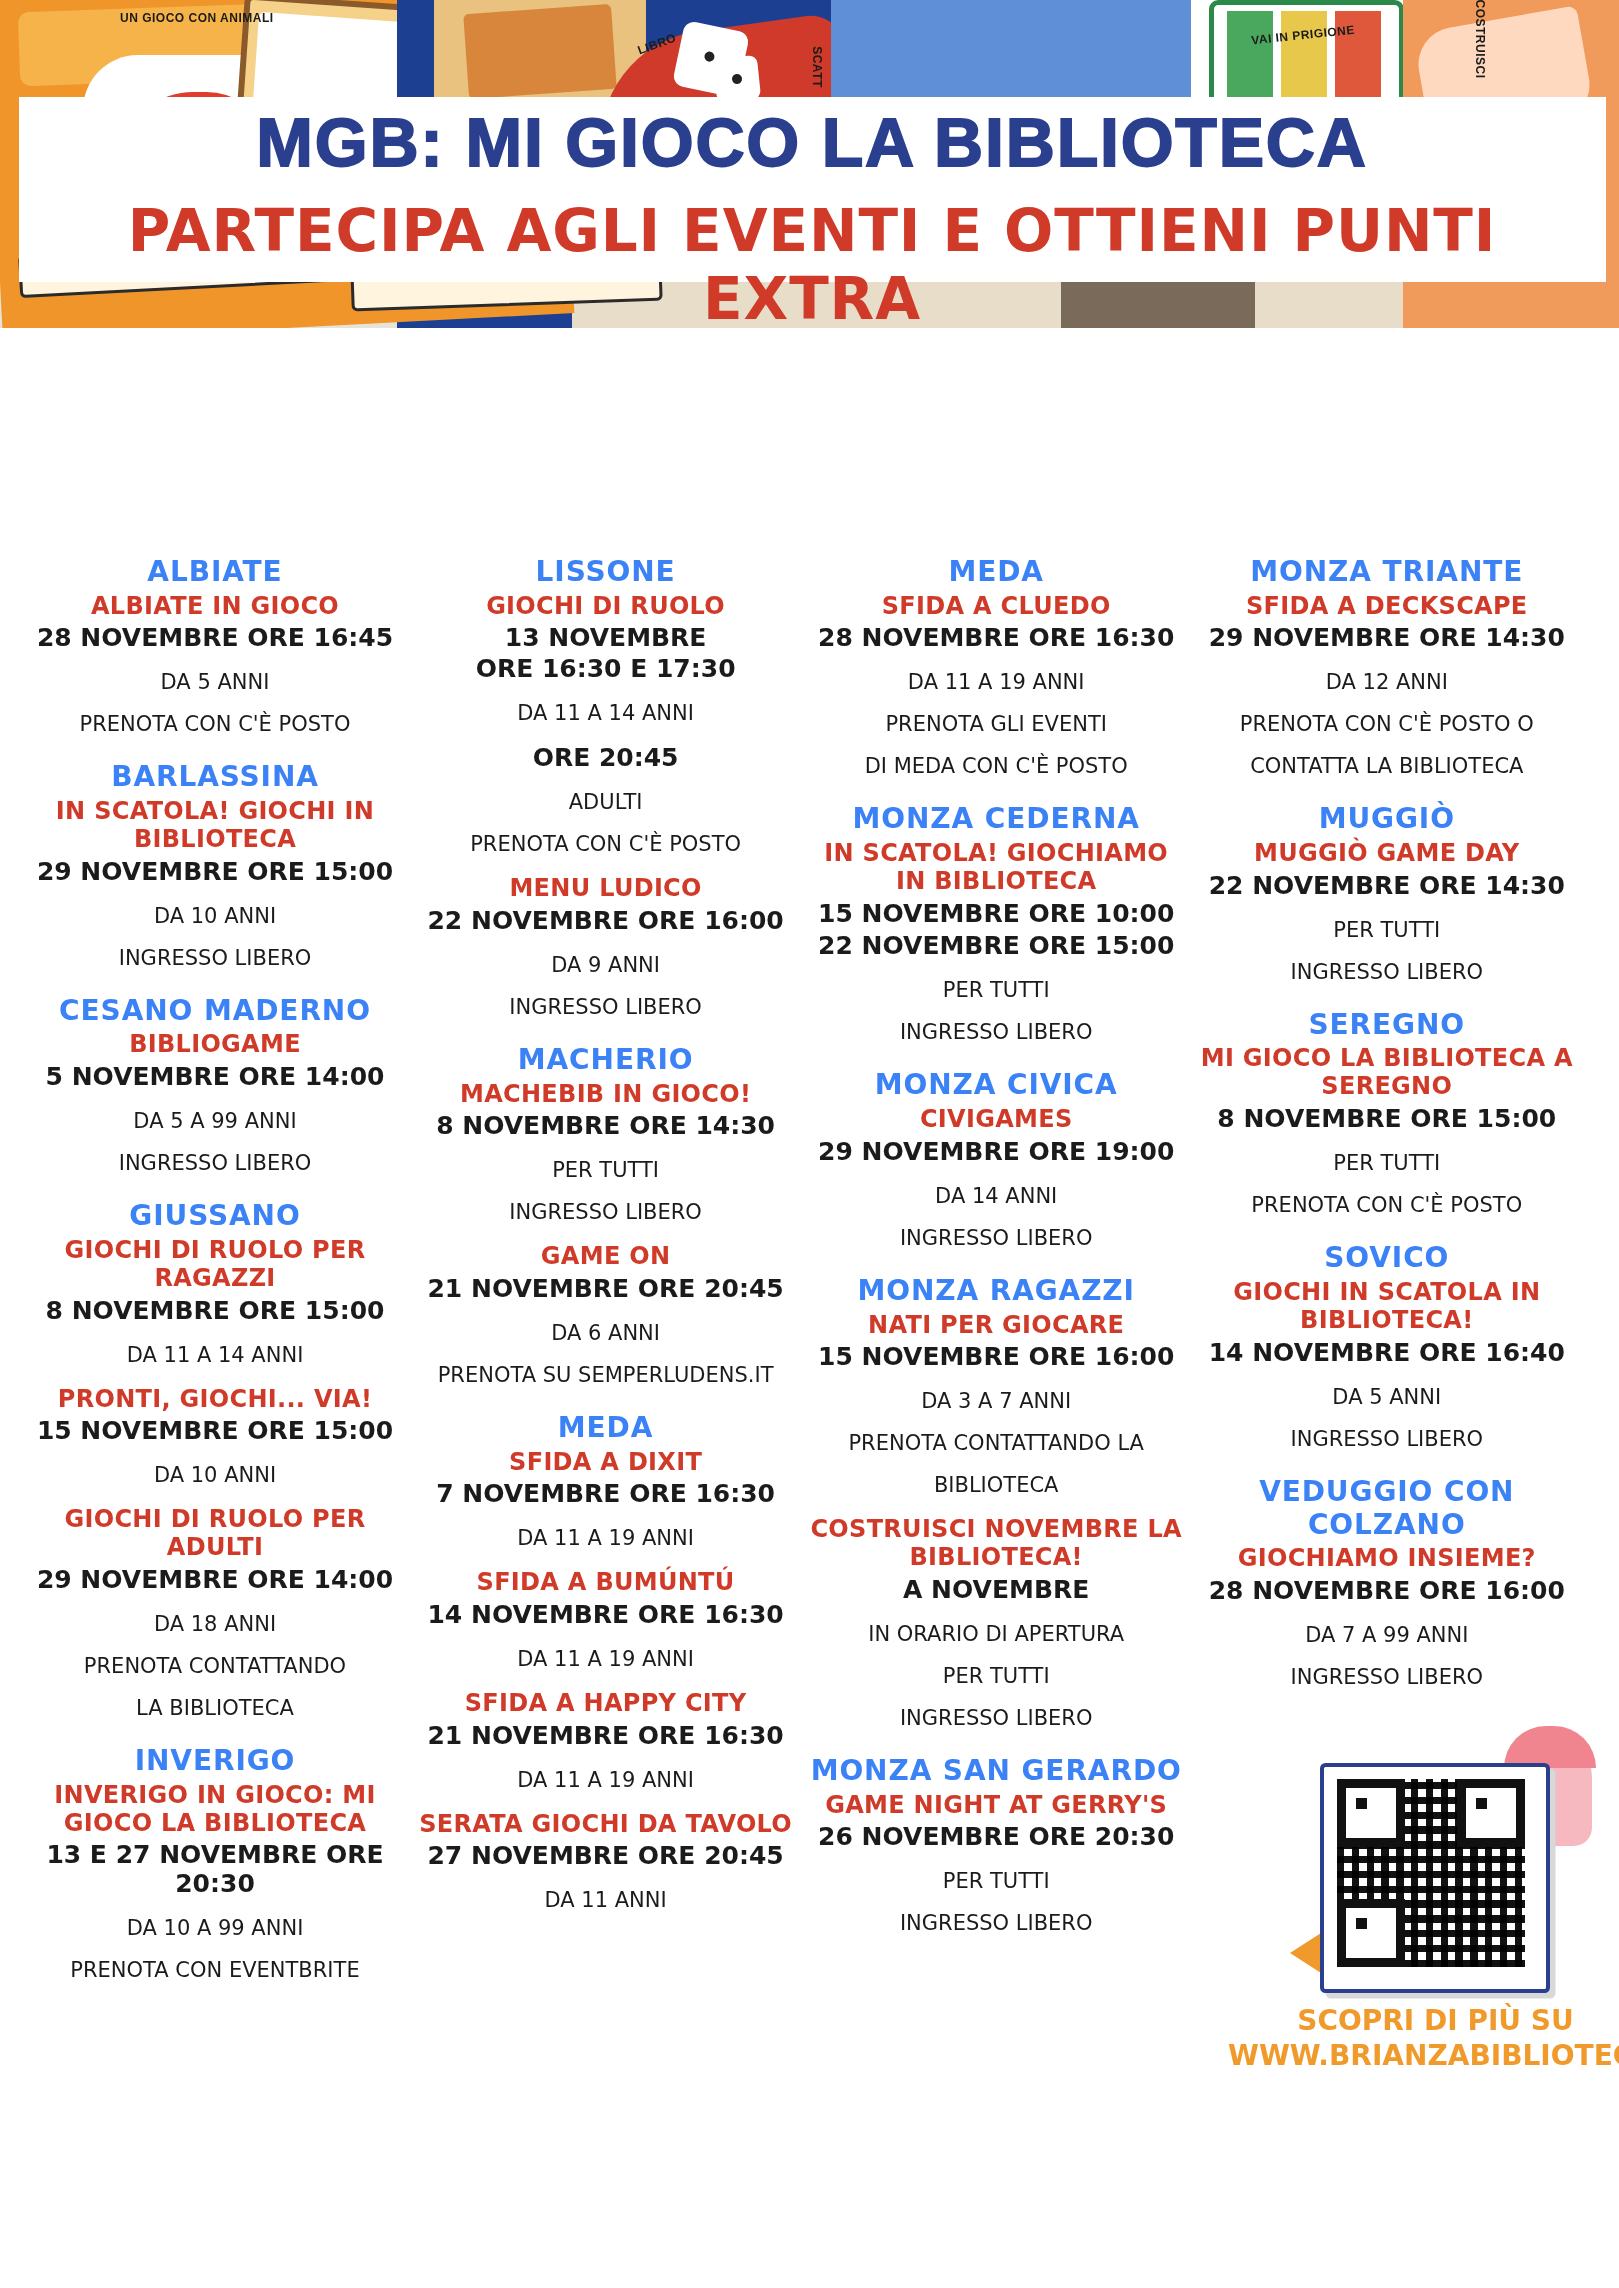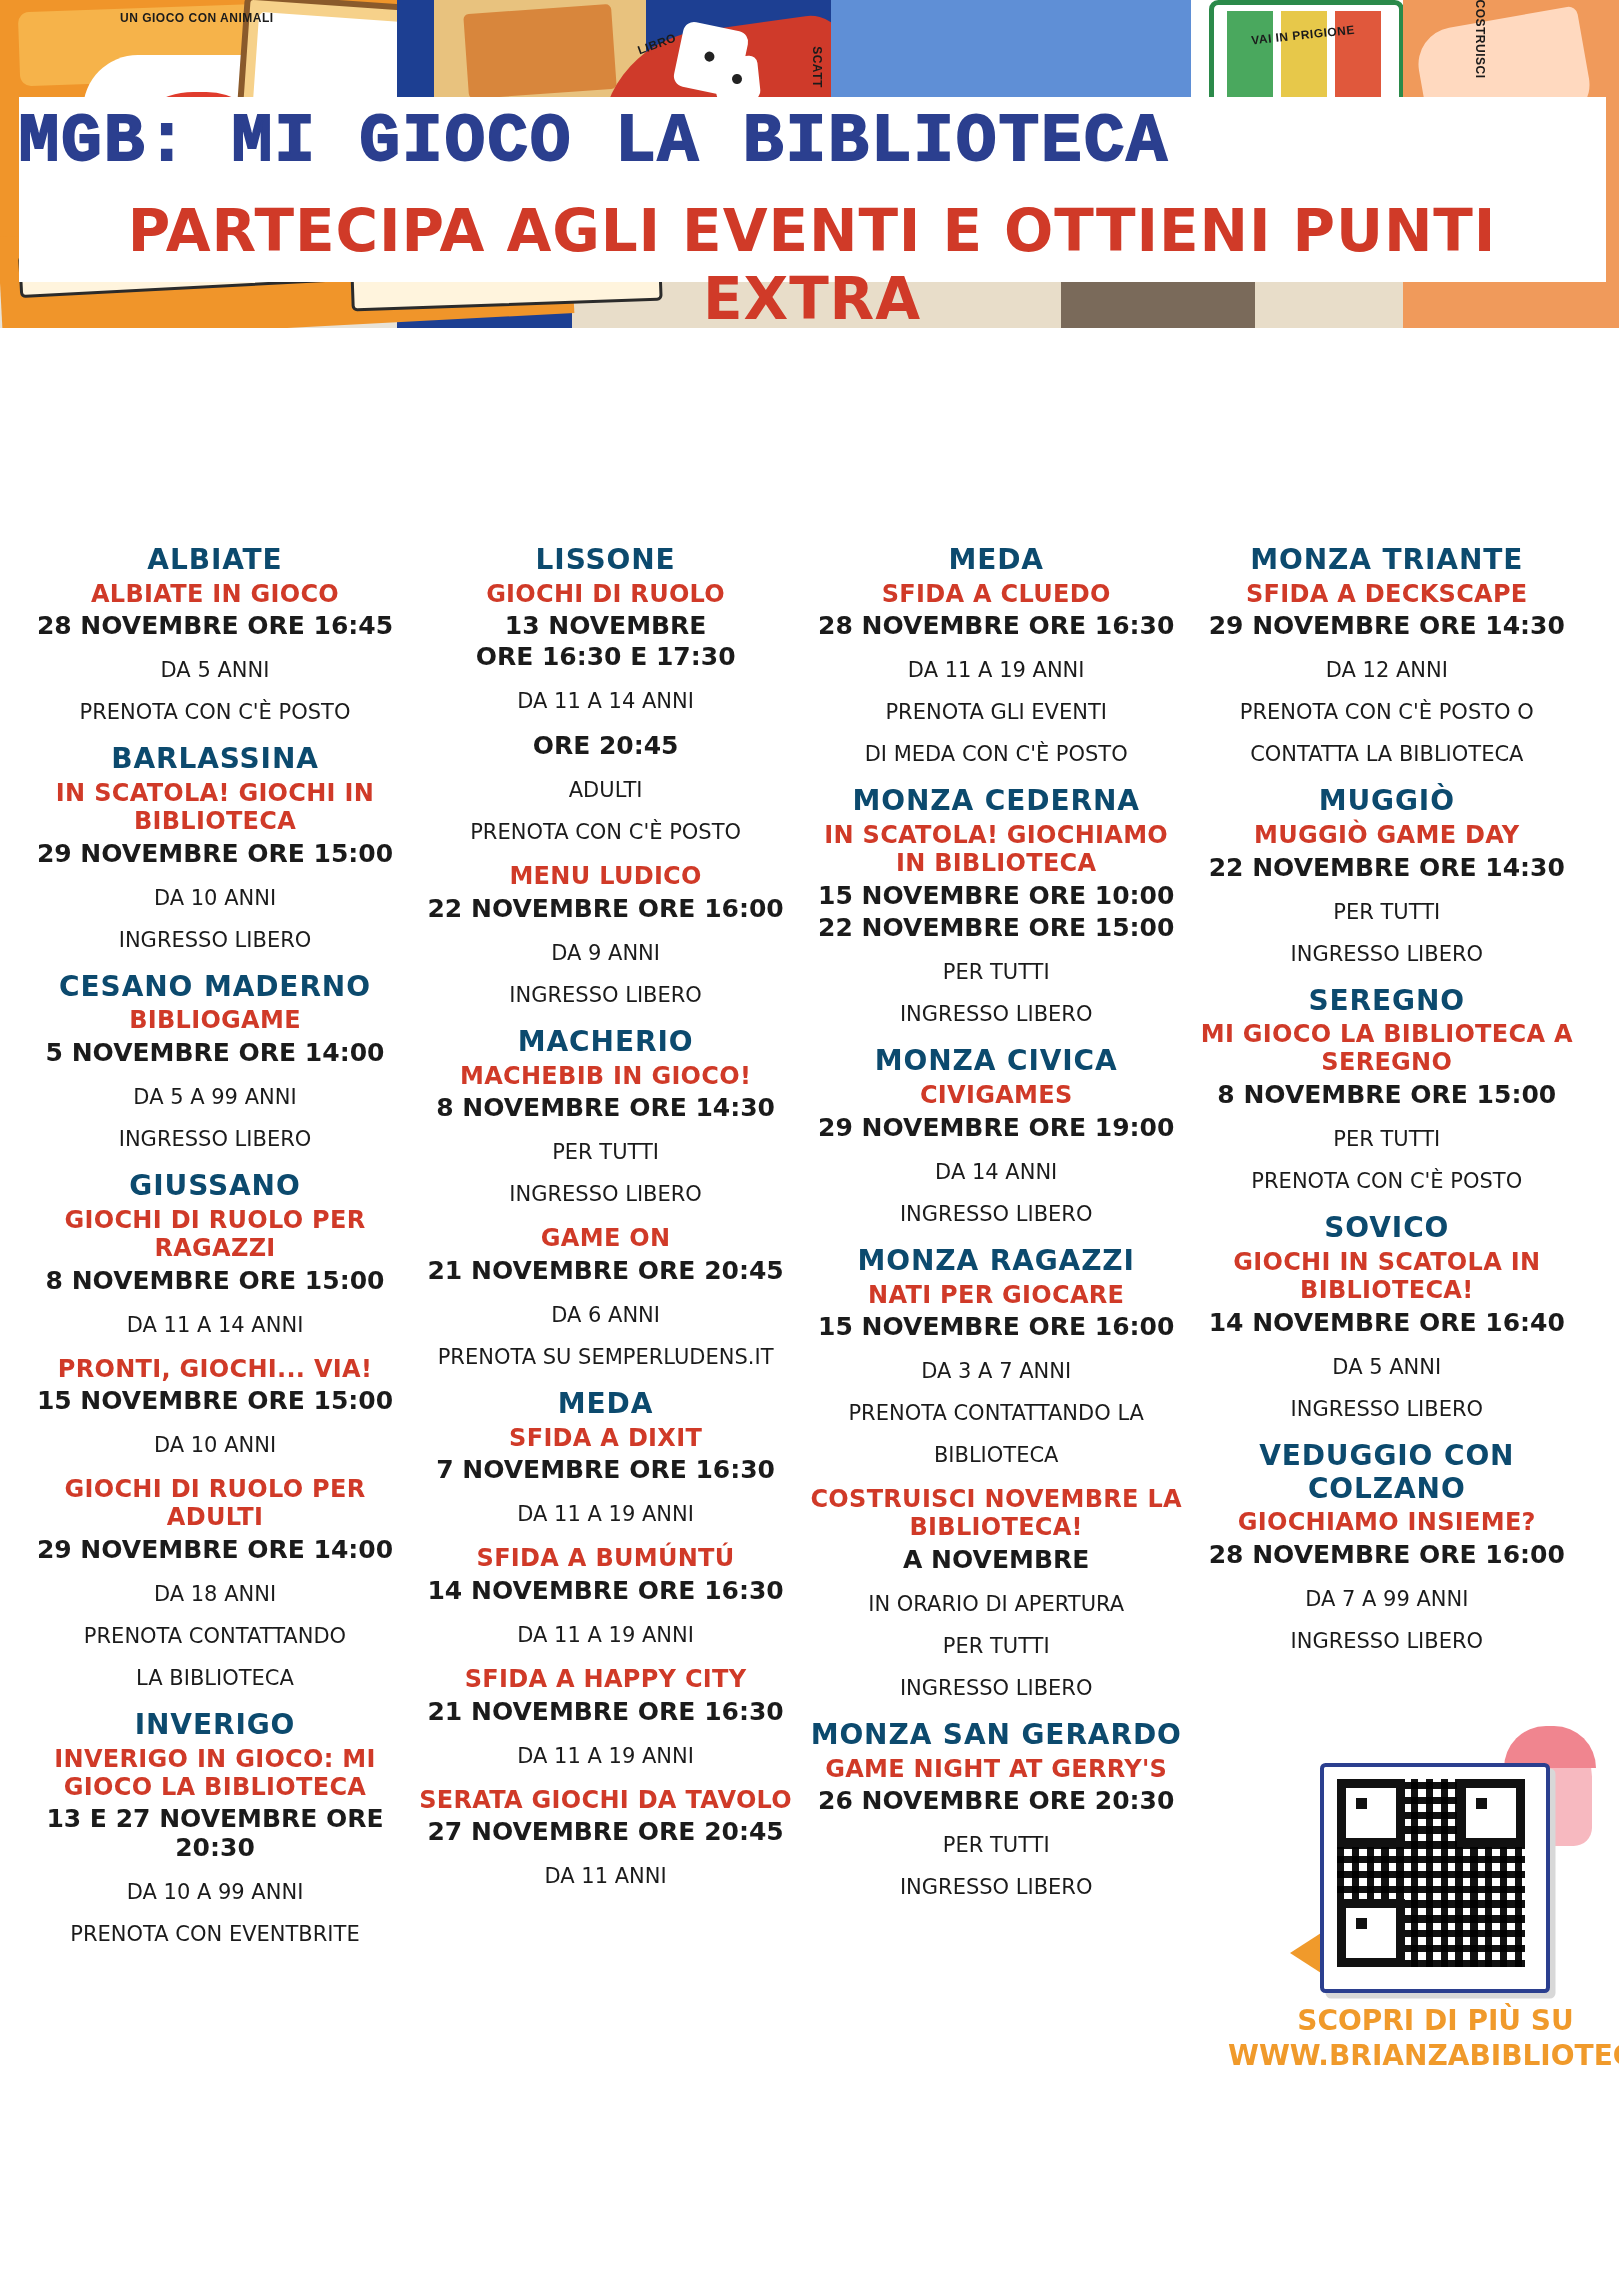--- a/index.html
+++ b/index.html
@@ -43,41 +43,41 @@
   .b7i2{left:351px;top:263px;width:305px;height:37px;background:#fff4dd;border:3.7px solid #2b2b2b;border-radius:5.5px;transform:rotate(-2deg);}
   .b8{left:572px;top:231px;width:831px;height:97px;background:#e8ddc9;}
   .b9{left:1061px;top:231px;width:194px;height:97px;background:#7a6a5a;border-radius:28px 28px 0 0;}
   .smalltxt{position:absolute;font-size:12px;font-weight:bold;color:#1b1b1b;letter-spacing:0.5px;}
   
   .titlebox{
     position:absolute;left:18.5px;top:97px;width:1587px;height:185px;
     background:#ffffff;
   }
   .title-main{
-    position:absolute;left:0;top:5.5px;width:1587px;
+    position:absolute;left:0;top:5.5px;width:1587px;text-align:center;
     font-size:68px;font-weight:bold;color:#2b3f8f;
     letter-spacing:1.8px;
     -webkit-text-stroke:1.8px #2b3f8f;
-    font-family:Liberation Mono, monospace;
+    font-family:Liberation Sans, sans-serif;
   }
   .title-sub{
     position:absolute;left:0;top:100px;width:1587px;text-align:center;
     font-size:58px;font-weight:bold;color:#d03a28;
     letter-spacing:0.9px;
     font-family:"DejaVu Sans", sans-serif;
   }
   
   .cols{
     position:absolute;left:28px;top:531px;width:1569px;height:1606px;
     display:flex;gap:16.6px;
   }
   .col{width:374px;}
   .city{
-    text-align:center;font-size:28px;font-weight:bold;color:#0c4a6e;
-    letter-spacing:0.9px;margin-top:12px;margin-bottom:3.7px;
+    text-align:center;font-size:28px;font-weight:bold;color:#3b82f6;
+    letter-spacing:0.9px;margin-top:24px;margin-bottom:3.7px;
     font-family:"DejaVu Sans", sans-serif;
   }
   .ev{margin-bottom:3.7px;text-align:center;}
   .ev-title{
     font-size:24px;font-weight:bold;color:#d03a28;margin:3.7px 0 3.7px;
     letter-spacing:0.3px;font-family:"DejaVu Sans", sans-serif;
   }
   .ev-date{
     font-size:25px;font-weight:bold;color:#1b1b1b;margin:1.8px 0;
     font-family:"DejaVu Sans", sans-serif;

